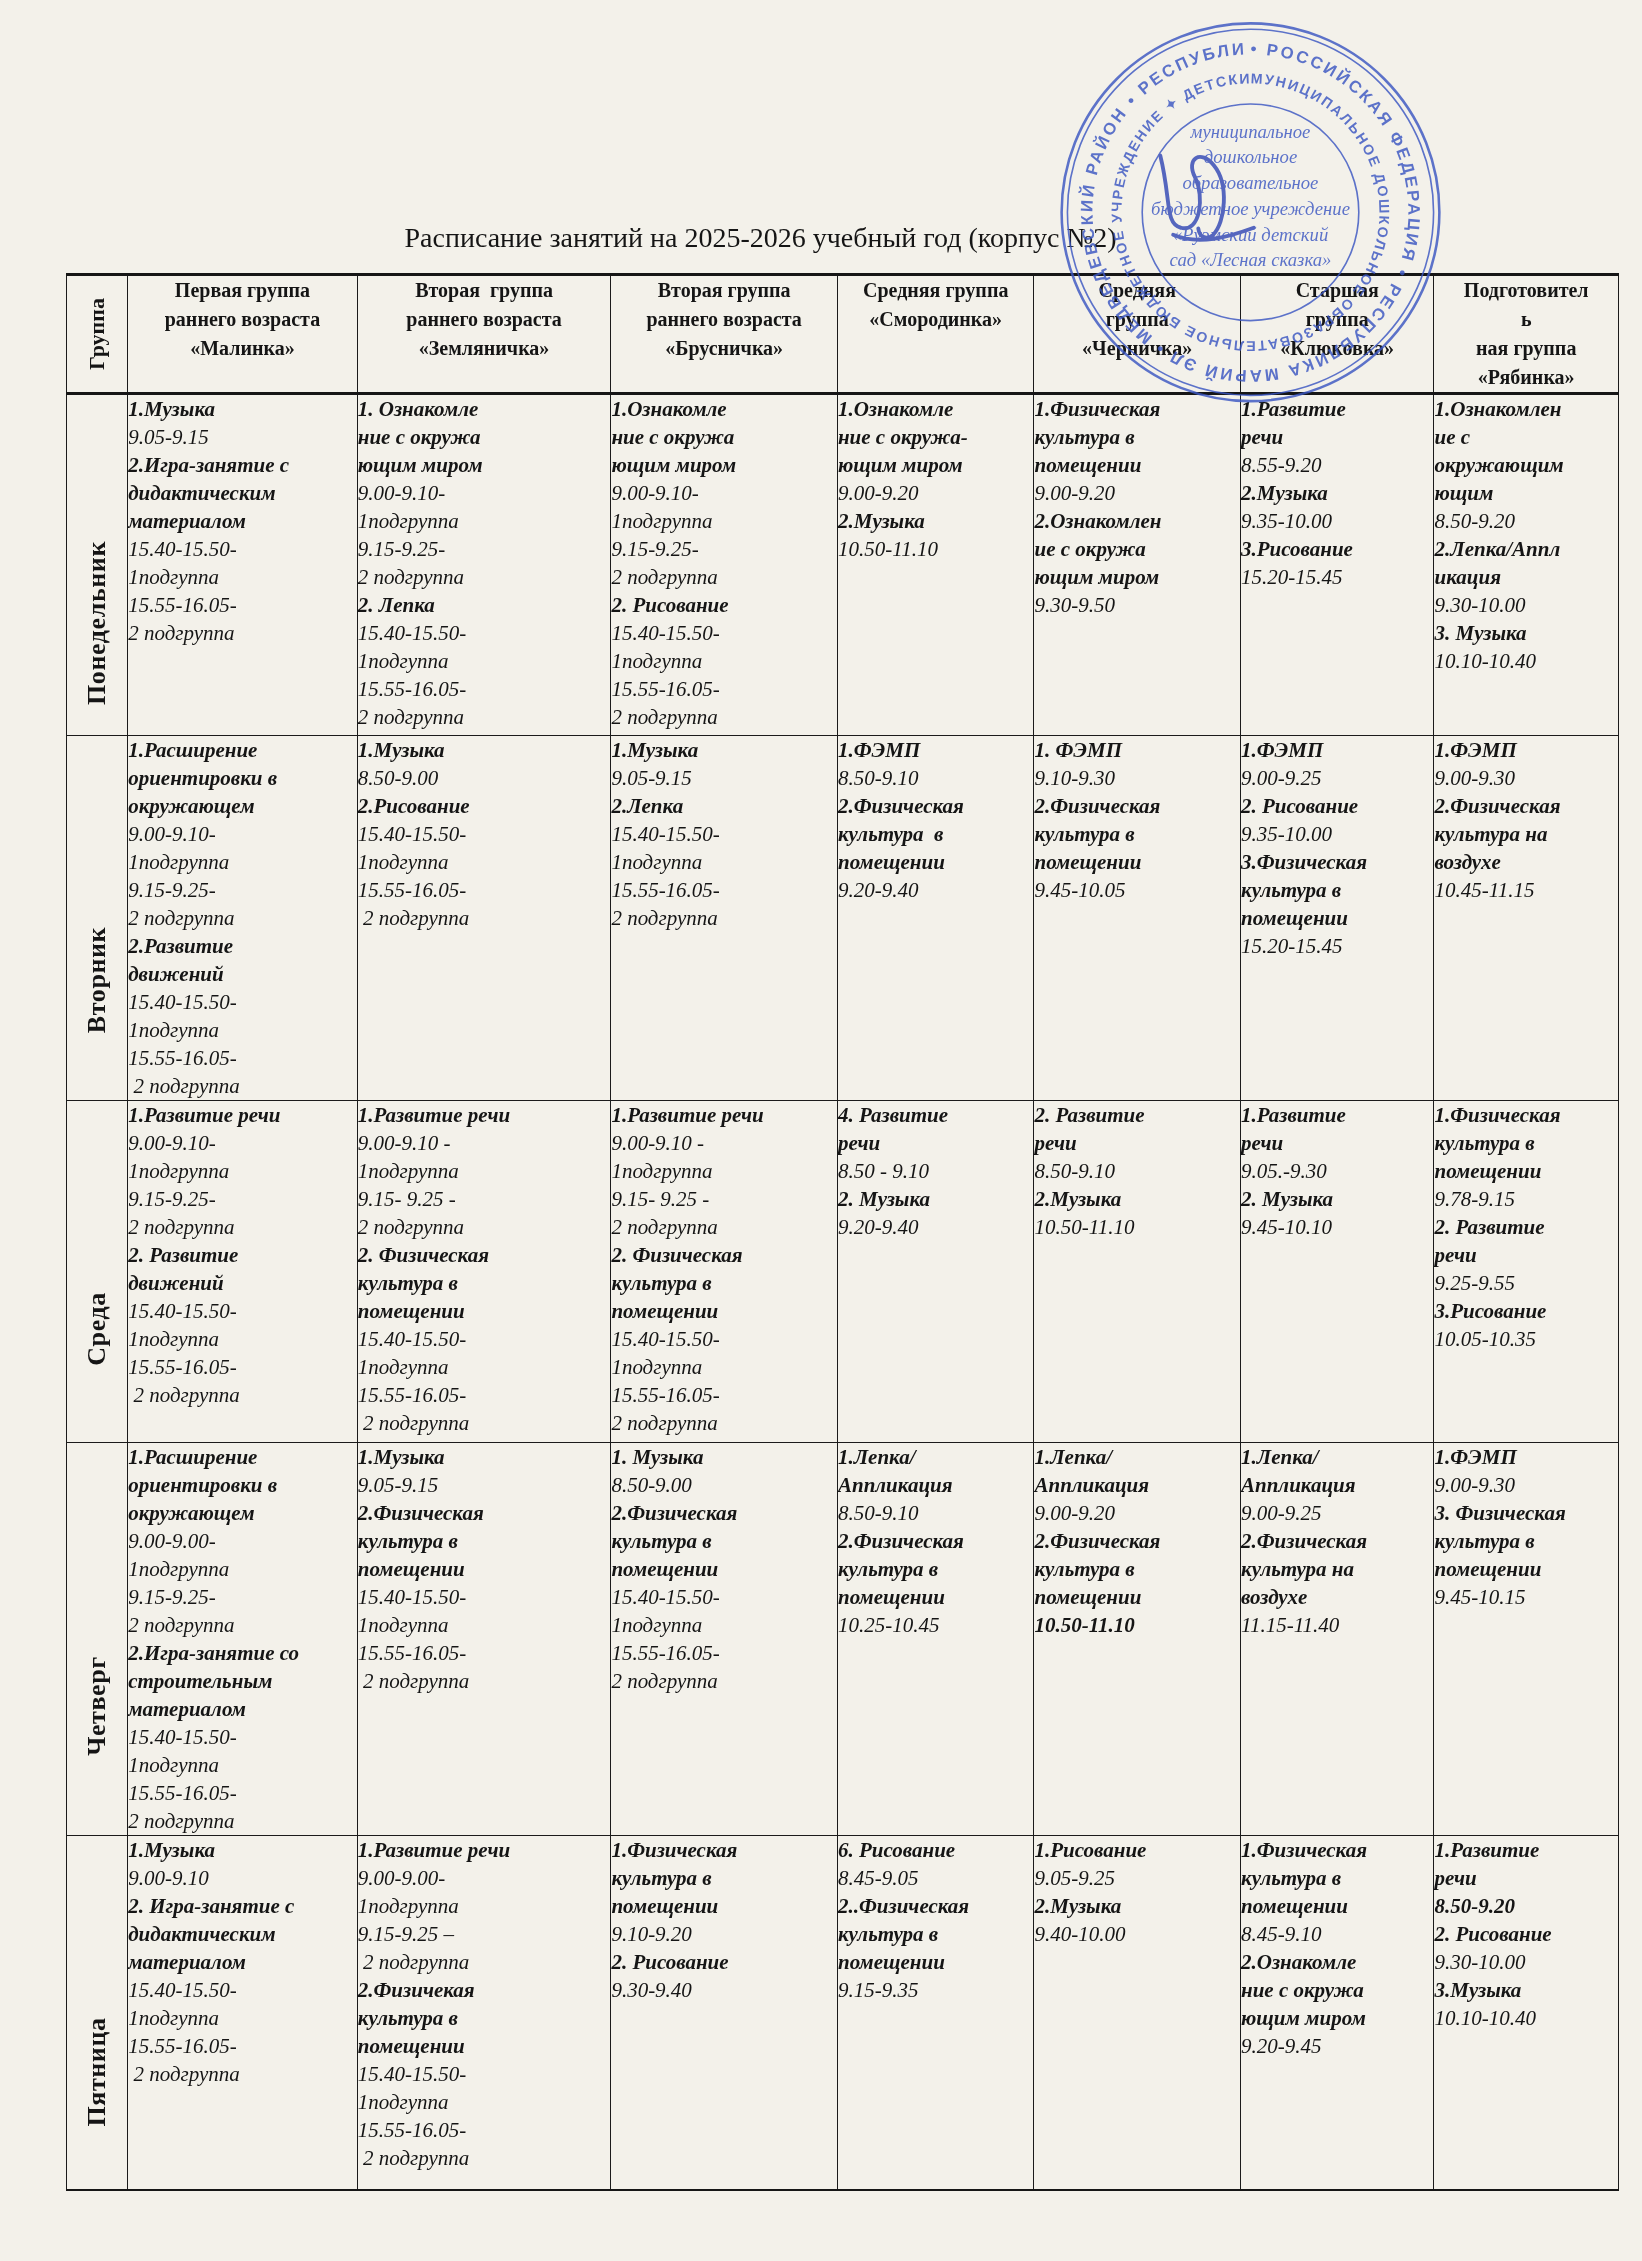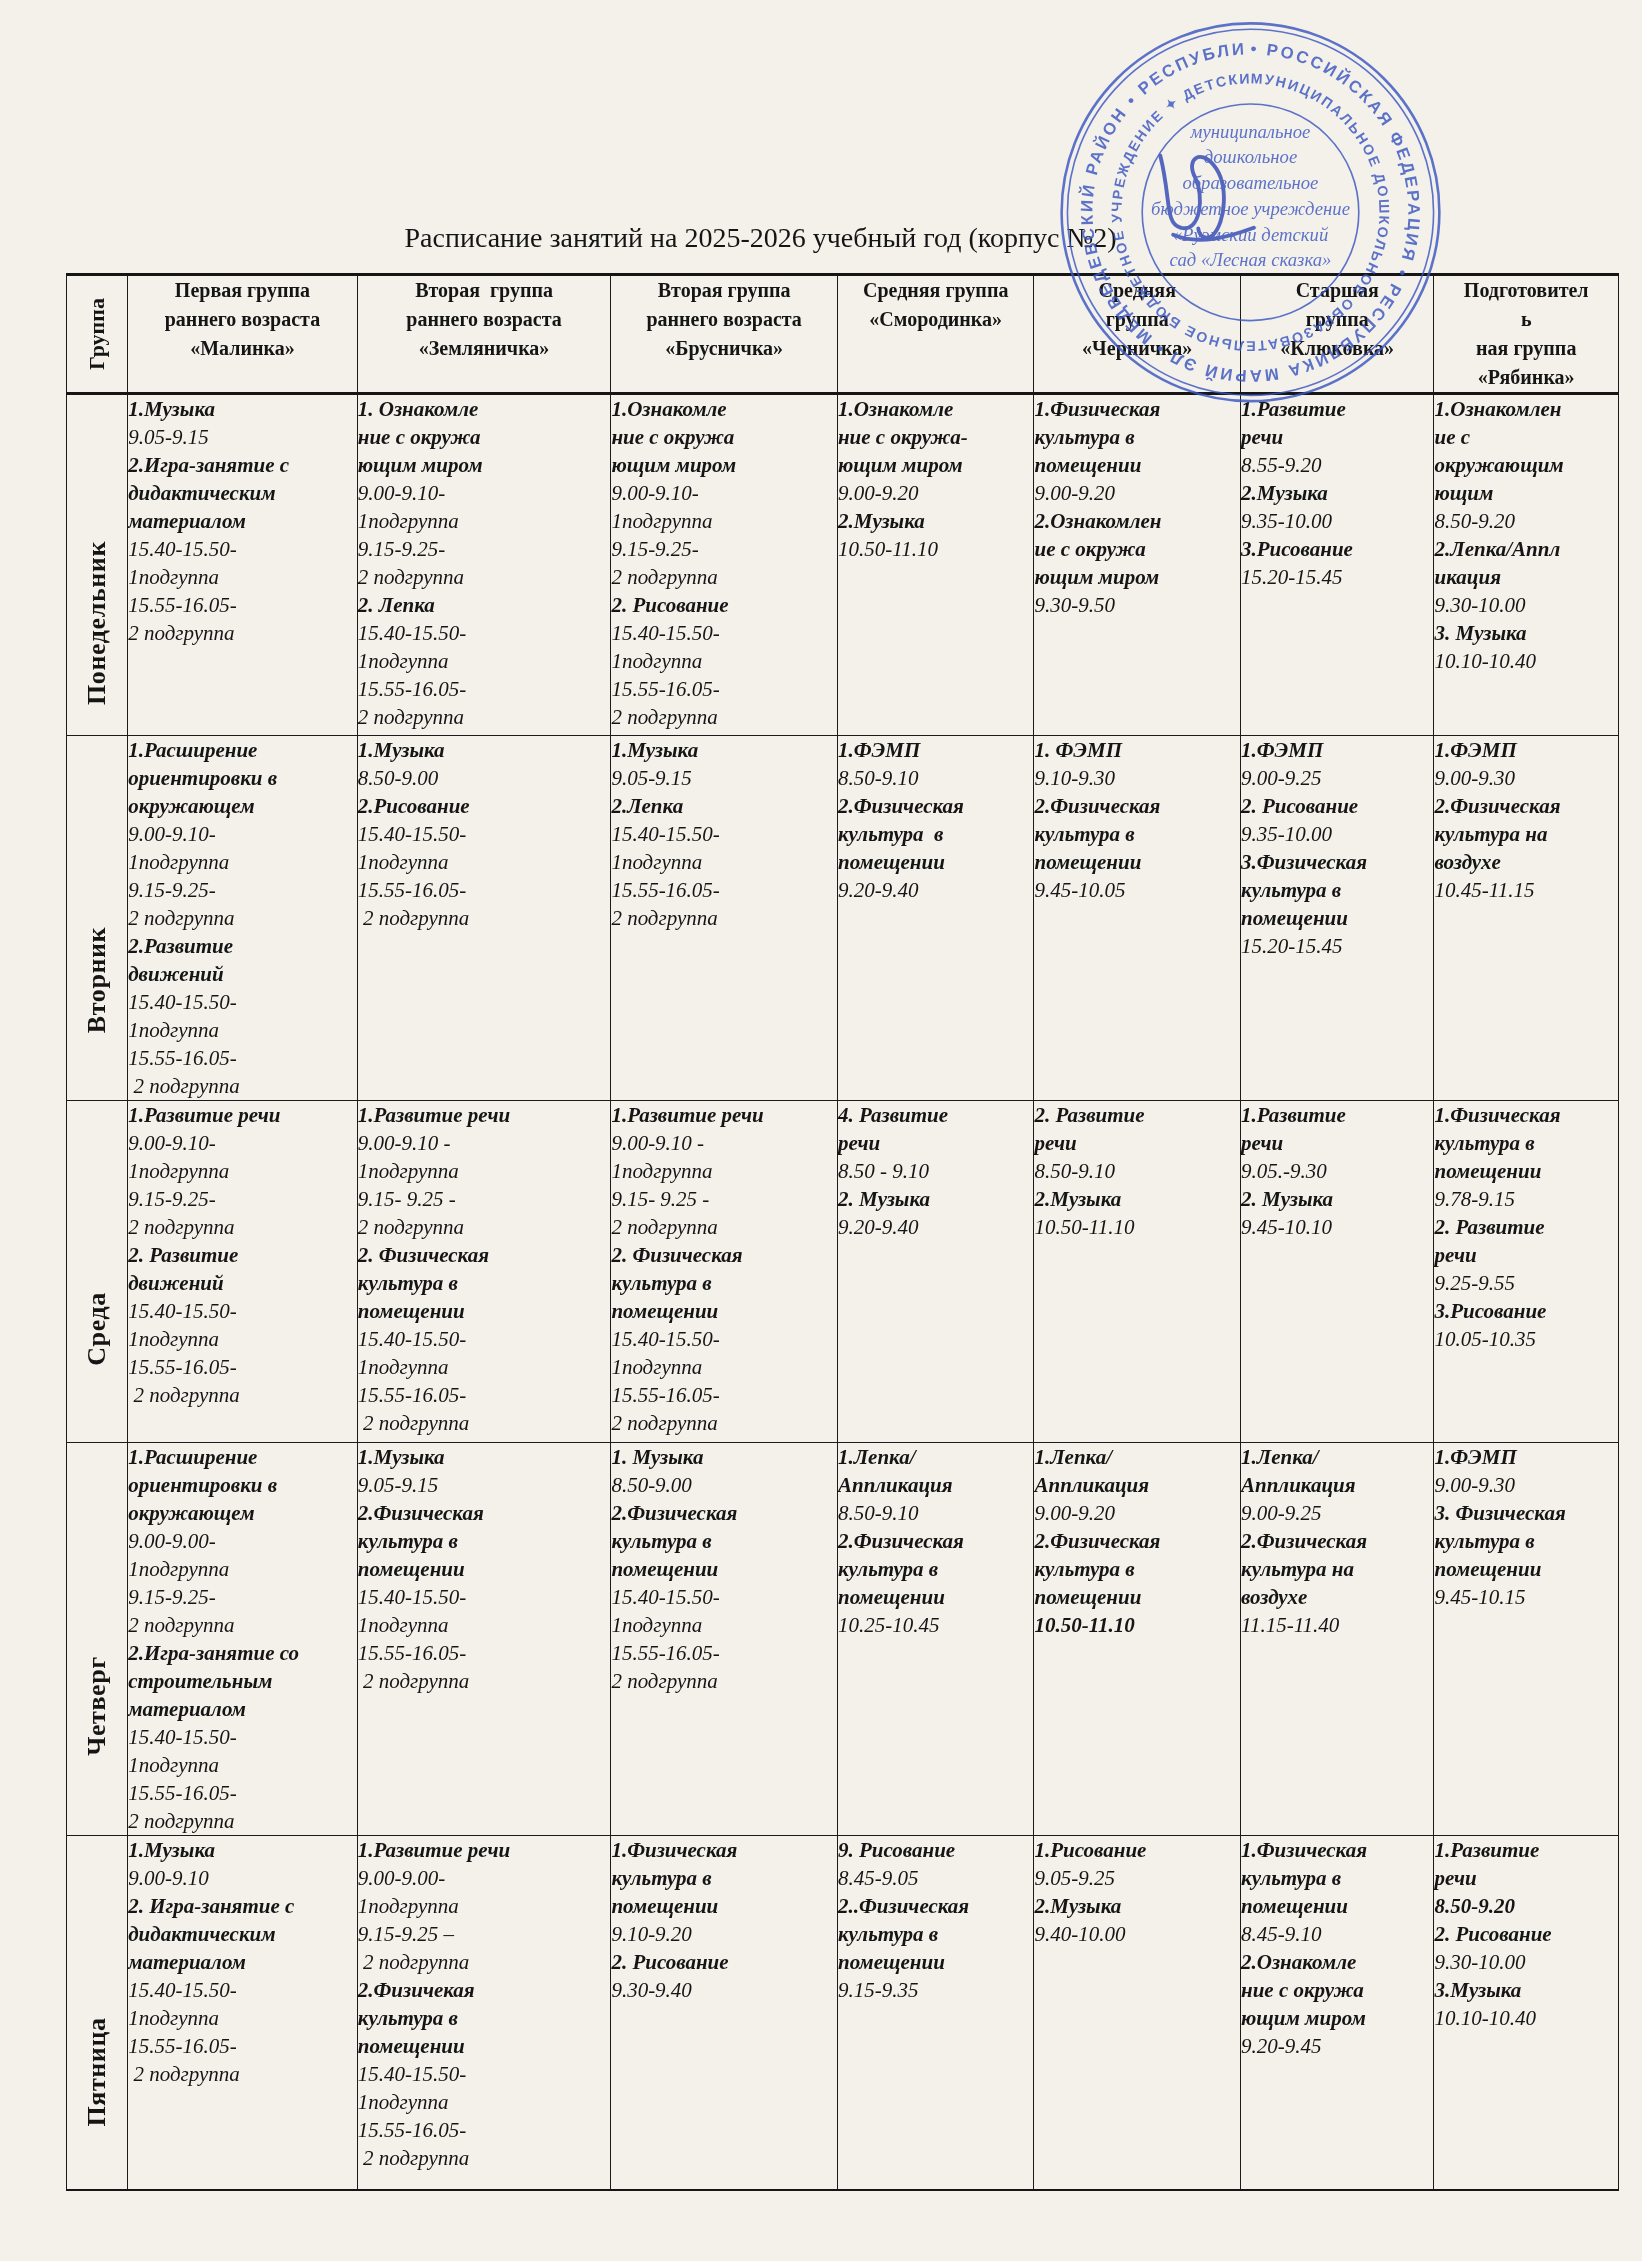--- a/index.html
+++ b/index.html
@@ -476,21 +476,21 @@
           </td>
           <td class="cell">
             <div class="ln b">1.Физическая</div>
             <div class="ln b">культура в</div>
             <div class="ln b">помещении</div>
             <div class="ln">9.10-9.20</div>
             <div class="ln b">2. Рисование</div>
             <div class="ln">9.30-9.40</div>
           </td>
           <td class="cell">
-            <div class="ln b">9. Рисование</div>
+            <div class="ln b">6. Рисование</div>
             <div class="ln">8.45-9.05</div>
             <div class="ln b">2..Физическая</div>
             <div class="ln b">культура в</div>
             <div class="ln b">помещении</div>
             <div class="ln">9.15-9.35</div>
           </td>
           <td class="cell">
             <div class="ln b">1.Рисование</div>
             <div class="ln">9.05-9.25</div>
             <div class="ln b">2.Музыка</div>

